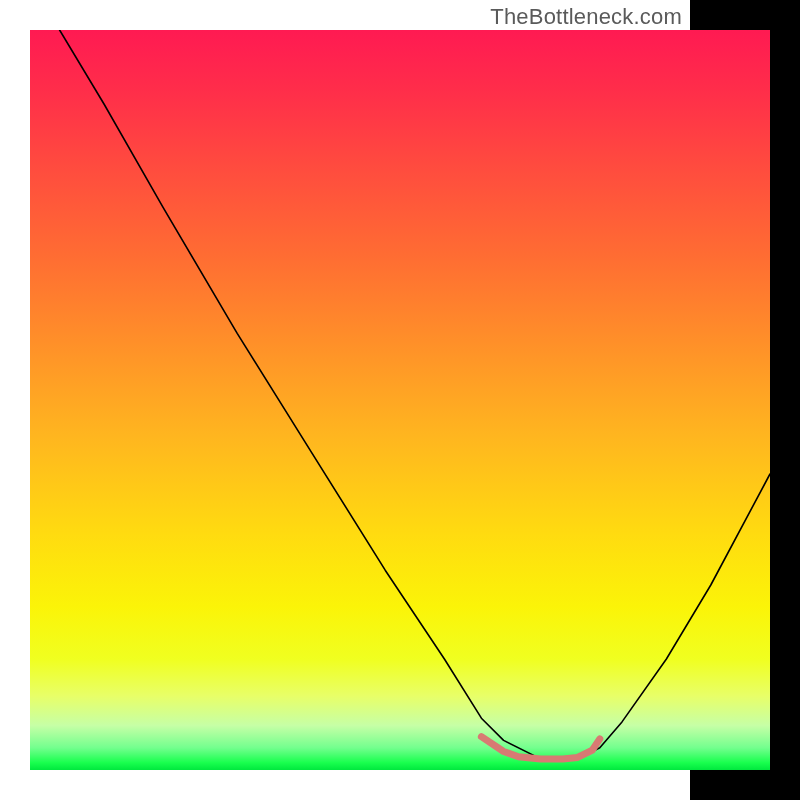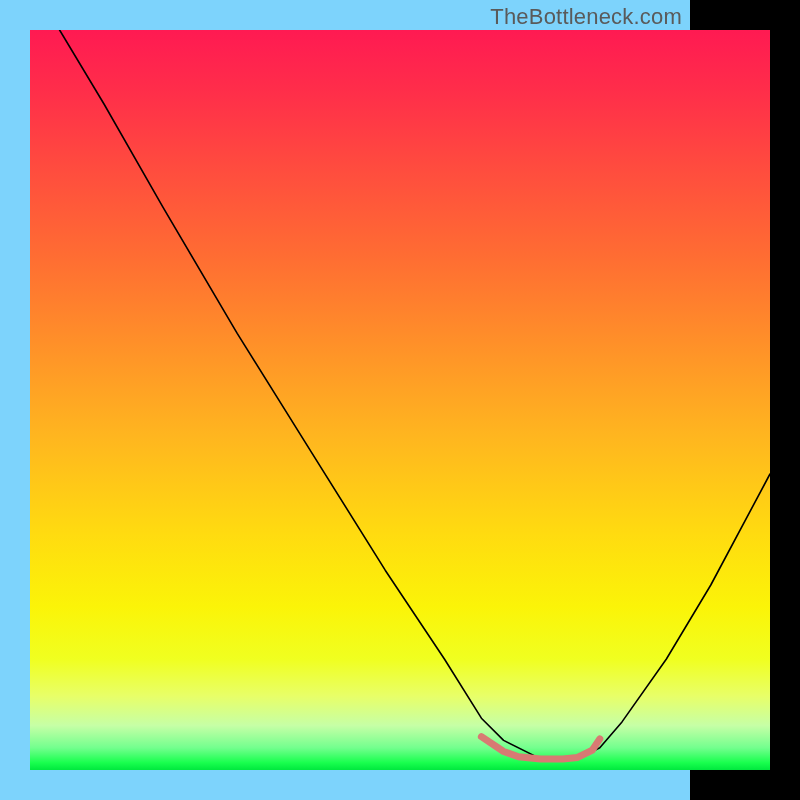--- a/index.html
+++ b/index.html
@@ -7,21 +7,21 @@
     padding: 0;
     width: 800px;
     height: 800px;
     background: #000;
     font-family: Arial, Helvetica, sans-serif;
   }
   .frame {
     position: relative;
     width: 690px;
     height: 800px;
-    background: #7dd3fc;
+    background: #ffffff;
   }
   .plot-area {
     position: absolute;
     left: 30px;
     top: 30px;
     width: 740px;
     height: 740px;
     overflow: hidden;
   }
   .gradient {

